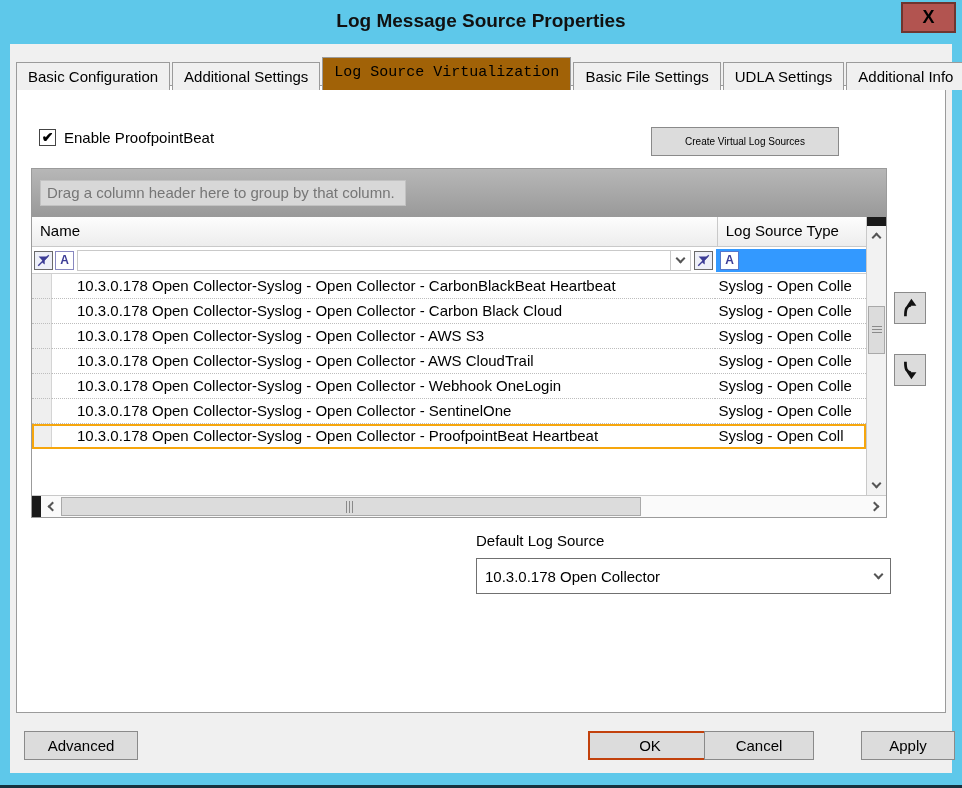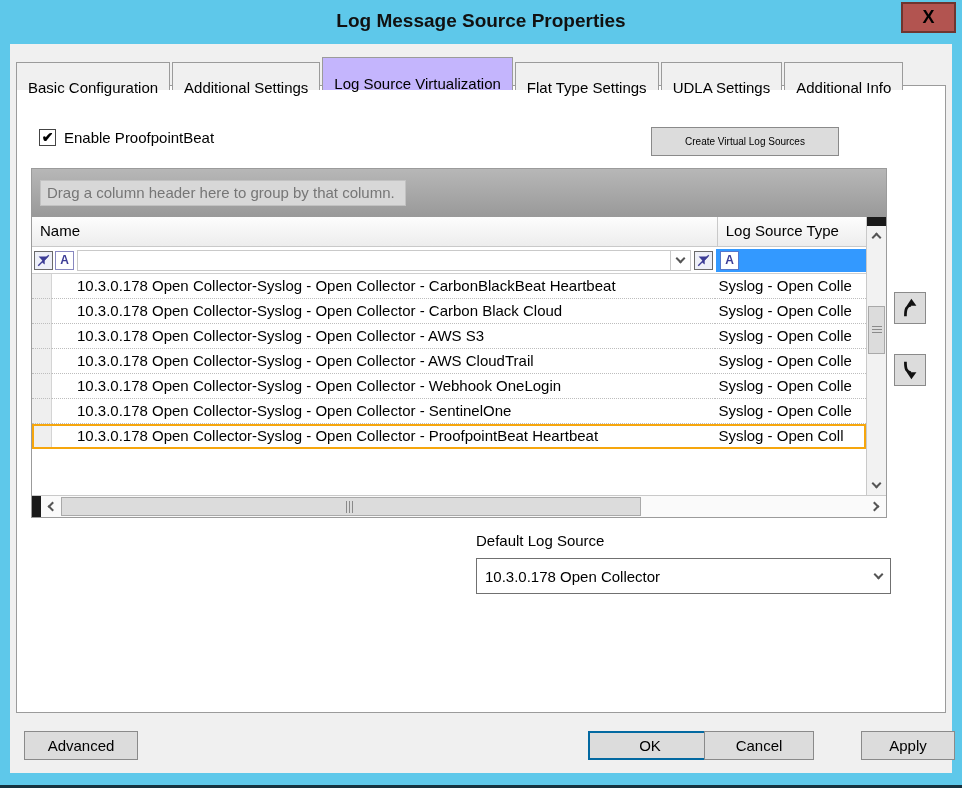--- a/index.html
+++ b/index.html
@@ -17,22 +17,22 @@
                background:var(--closebtn,#b25450); border:2px solid #6e3530;
                color:#000; font-size:18px; font-weight:bold; text-align:center;
                line-height:26px; cursor:pointer; }
 
   
   .dialog { position:absolute; left:10px; top:44px; width:942px; height:729px; background:#f0f0f0; }
 
   
   .tabs { position:absolute; left:6px; top:13px; display:flex; align-items:flex-end; height:33px; z-index:3; }
   .tab { background:#f0f0f0; border:1px solid #9b9b9b; border-bottom:none; height:28px;
-         padding:11px 11px; line-height:27px; font-size:15px; white-space:nowrap; margin-right:2px; cursor:pointer; }
-  .tab.active { background:#c4b5fd; height:33px; line-height:30px; position:relative; z-index:4; }
+         padding:0 11px; line-height:27px; font-size:15px; white-space:nowrap; margin-right:2px; cursor:pointer; }
+  .tab.active { background:#a16207; height:33px; line-height:30px; position:relative; z-index:4;font-family:Liberation Mono, monospace; }
 
   
   .tabpage { position:absolute; left:6px; top:41px; width:930px; height:628px;
              background:#fff; border:1px solid #9b9b9b; z-index:2; }
 
   
   .chk-row { position:absolute; left:22px; top:43px; display:flex; align-items:center; cursor:pointer; }
   .checkbox { width:17px; height:17px; background:#fff; border:1px solid #444; margin-right:8px;
               font-size:14px; font-weight:bold; line-height:15px; text-align:center; color:#000; }
   .chk-label { font-size:15px; }
@@ -112,21 +112,21 @@
   
   .dls-label { position:absolute; left:459px; top:446px; font-size:15px; }
   .dls-combo { position:absolute; left:459px; top:472px; width:415px; height:27px; background:#fff;
                border:1px solid #707070; display:flex; align-items:center; padding:17px 8px; cursor:pointer; }
   .dls-value { flex:1; font-size:15px; }
 
   
   .btn { position:absolute; height:29px; background:#dcdcdc; border:1px solid #8a8a8a;
          font-size:15px; font-family:"Liberation Sans",sans-serif; cursor:pointer; }
   .btn-advanced { left:14px; top:687px; width:114px; }
-  .btn-ok { left:578px; top:687px; width:124px; border:2px solid #0369a1; }
+  .btn-ok { left:578px; top:687px; width:124px; border:2px solid #c2410c; }
   .btn-cancel { left:694px; top:687px; width:110px; }
   .btn-apply { left:851px; top:687px; width:94px; }
 
   svg { display:block; }
 </style>
 </head>
 <body>
 
 <div class="window">
 
@@ -134,21 +134,21 @@
     <div class="title">Log Message Source Properties</div>
     <div class="close-btn">X</div>
   </div>
 
   <div class="dialog">
 
     <div class="tabs">
         <div class="tab">Basic Configuration</div>
         <div class="tab">Additional Settings</div>
         <div class="tab active">Log Source Virtualization</div>
-        <div class="tab">Flat Type Settings</div>
+        <div class="tab">Basic File Settings</div>
         <div class="tab">UDLA Settings</div>
         <div class="tab">Additional Info</div>
       </div>
 
     <div class="tabpage">
 
       <div class="chk-row">
         <span class="checkbox">✔</span>
         <span class="chk-label">Enable ProofpointBeat</span>
       </div>

